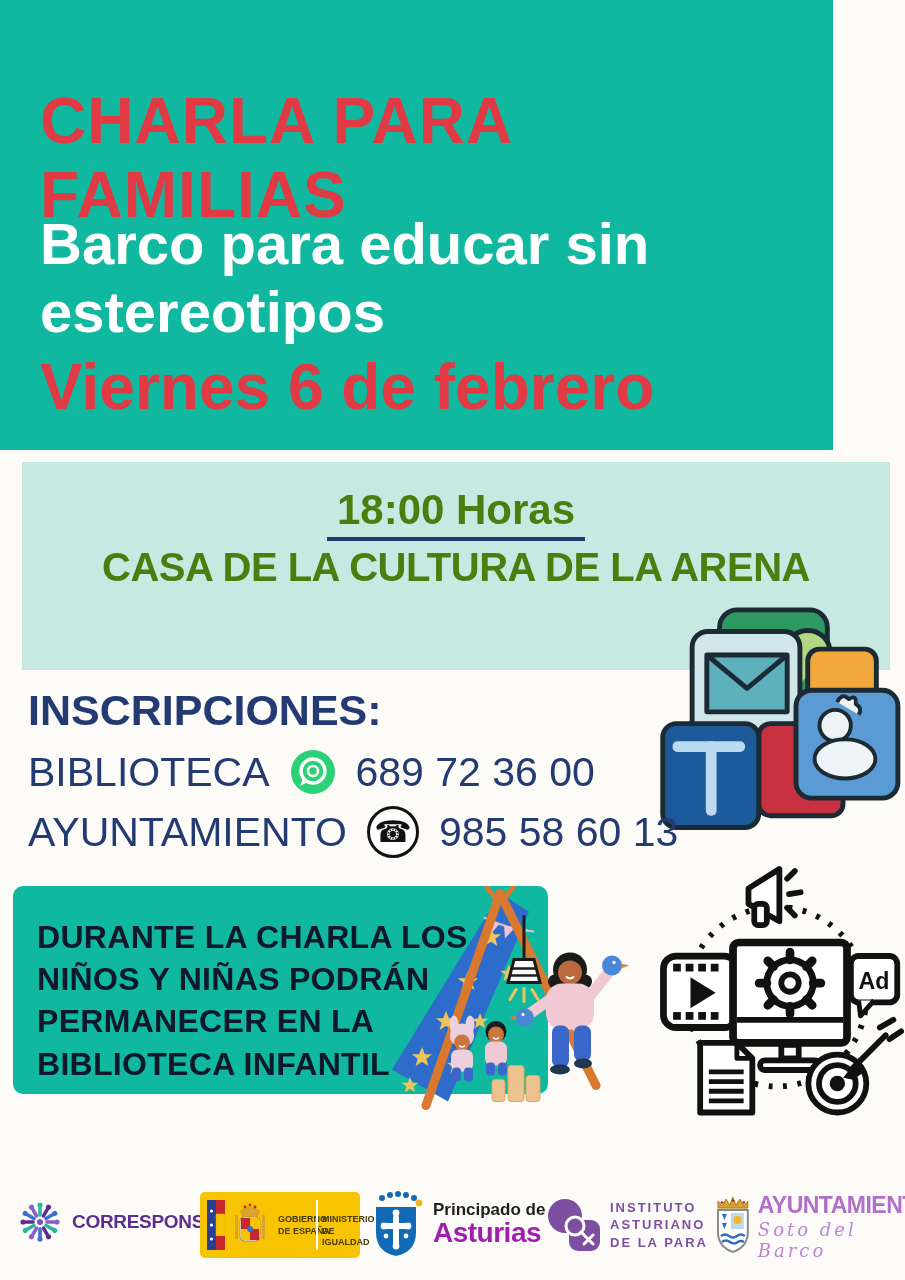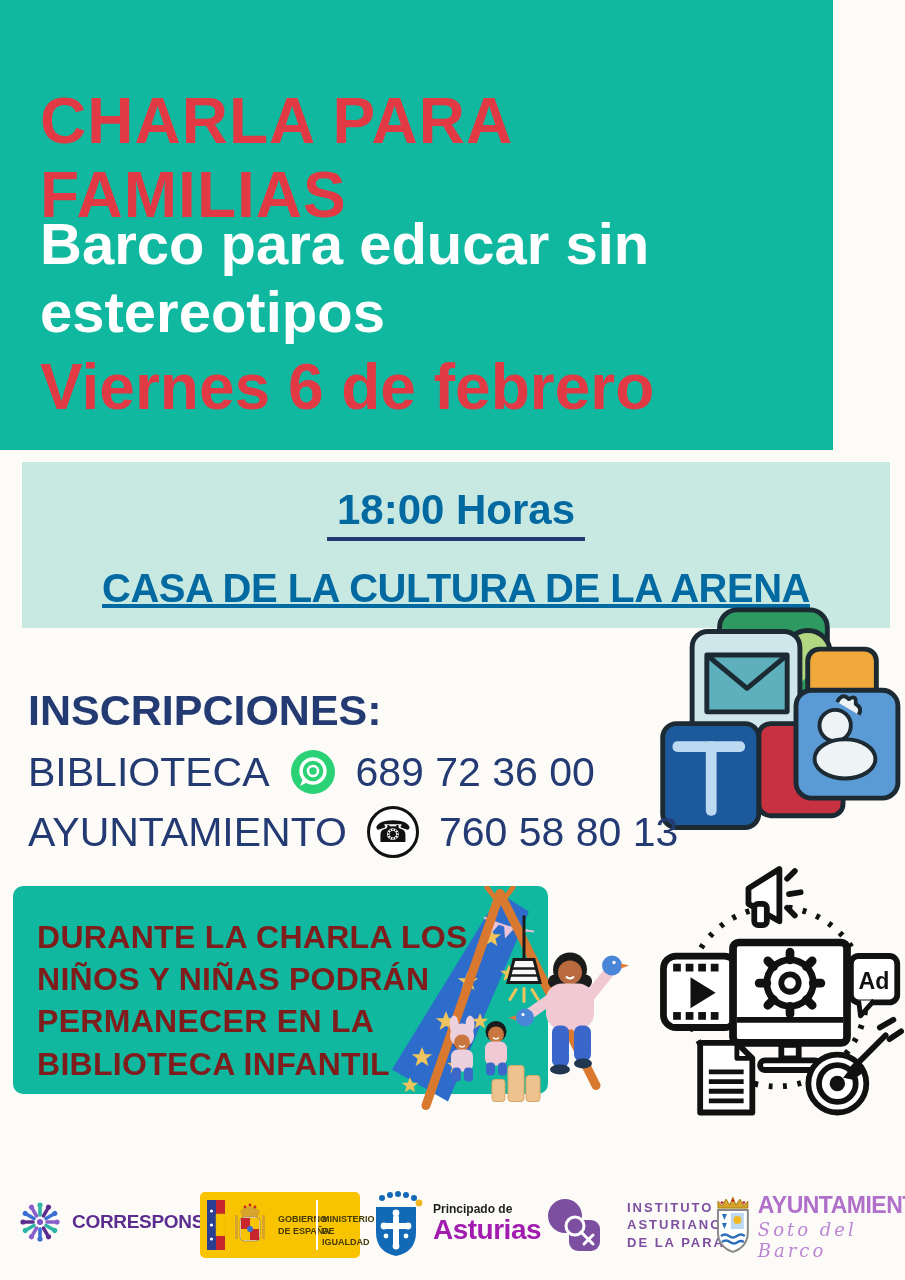--- a/index.html
+++ b/index.html
@@ -8,38 +8,38 @@
 
   
   .teal-header{position:absolute;left:0;top:0;width:833px;height:450px;background:#10b8a0;}
   .main-title{position:absolute;left:40px;top:84px;font-size:64px;font-weight:800;
               letter-spacing:1px;color:#e23a44;}
   .subtitle{position:absolute;left:40px;top:210px;font-size:58px;font-weight:800;
             line-height:1.17;color:#ffffff;}
   .event-date{position:absolute;left:40px;top:350px;font-size:64px;font-weight:800;color:#e23a44;}
 
   
-  .schedule-box{position:absolute;left:22px;top:462px;width:868px;height:166px;
-                background:#c7e9e2;text-align:center;color:#0369a1;text-decoration:underline;}
+  .schedule-box{position:absolute;left:22px;top:462px;width:868px;height:208px;
+                background:#c7e9e2;text-align:center;color:#4d7c0f;}
   .time-line{margin-top:24px;font-size:42px;font-weight:800;}
   .time-text{display:inline-block;border-bottom:4px solid #233a72;padding:0 10px 3px;}
-  .venue-line{margin-top:25px;font-size:40px;font-weight:800;letter-spacing:-0.5px;}
+  .venue-line{margin-top:4px;font-size:40px;font-weight:800;letter-spacing:-0.5px;}
 
   
   .inscriptions{position:absolute;left:28px;top:686px;color:#233a72;}
   .insc-heading{font-size:43px;font-weight:800;margin-bottom:10px;}
   .insc-row{display:flex;align-items:center;gap:20px;font-size:41px;font-weight:400;
             margin-top:6px;height:54px;}
   .wa-badge{display:inline-flex;width:46px;height:46px;}
   .tel-badge{display:inline-flex;align-items:center;justify-content:center;width:46px;height:46px;
              border:3px solid #111;border-radius:50%;background:#fff;font-size:30px;line-height:1;color:#111;}
 
   
   .notice-box{position:absolute;left:13px;top:886px;width:535px;height:208px;background:#10b8a0;
-              border-radius:10px;color:#7f1d1d;padding:30px 0 0 24px;box-sizing:border-box;}
+              border-radius:10px;color:#0f172a;padding:30px 0 0 24px;box-sizing:border-box;}
   .notice-box div{font-size:32px;font-weight:800;line-height:1.32;letter-spacing:0.3px;}
 
   
   .cards-illustration{position:absolute;left:640px;top:606px;width:262px;height:245px;}
   .tent-illustration{position:absolute;left:388px;top:886px;width:250px;height:228px;}
   .promo-illustration{position:absolute;left:648px;top:852px;width:256px;height:266px;}
 
   
   .footer{position:absolute;left:0;top:1180px;width:905px;height:100px;}
   .logo-corresponsables{position:absolute;left:16px;top:18px;display:flex;align-items:center;gap:8px;}
@@ -47,24 +47,24 @@
 
   .logo-gobierno{position:absolute;left:200px;top:12px;width:160px;height:66px;background:#f8c301;
                  border-radius:5px;}
   .gob-flag{position:absolute;left:2px;top:1px;}
   .gob-text{position:absolute;top:22px;font-size:9px;font-weight:bold;color:#453a06;line-height:1.3;}
   .gob-text.t1{left:78px;}
   .gob-divider{position:absolute;left:116px;top:8px;width:2px;height:50px;background:#ffffff;}
   .gob-text.t2{left:122px;}
 
   .logo-asturias{position:absolute;left:368px;top:10px;display:flex;align-items:center;gap:9px;}
-  .ast-text .l1{font-size:12px;font-weight:bold;color:#1e1e1c;line-height:1;}
+  .ast-text .l1{font-size:17px;font-weight:bold;color:#1e1e1c;line-height:1;}
   .ast-text .l2{font-size:28px;font-weight:800;color:#a21caf;line-height:1.05;letter-spacing:-0.5px;}
 
-  .logo-instituto{position:absolute;left:545px;top:16px;display:flex;align-items:center;gap:24px;}
+  .logo-instituto{position:absolute;left:545px;top:16px;display:flex;align-items:center;gap:7px;}
   .inst-text div{font-size:13px;font-weight:bold;letter-spacing:2px;color:#7d4fa0;line-height:1.35;}
 
   .logo-ayto{position:absolute;left:712px;top:14px;display:flex;align-items:flex-start;gap:4px;}
   .ayto-text .l1{font-size:23px;font-weight:800;color:#b06fc9;letter-spacing:-0.5px;line-height:1;
                  text-shadow:0 0 1px #fff;}
   .ayto-text .l2{font-family:"DejaVu Serif",serif;font-style:italic;font-size:18px;color:#bc85d4;
                  letter-spacing:3px;margin-top:2px;}
 </style>
 </head>
 <body>
@@ -123,21 +123,21 @@
           <circle cx="23" cy="22" r="5" fill="none" stroke="#ffffff" stroke-width="2.6"></circle>
           <path d="M13,30 L10,37 L18,33 Z" fill="#ffffff"></path>
         </svg>
       </span>
       <span>689 72 36 00</span>
     </div>
 
     <div class="insc-row">
       <span>AYUNTAMIENTO</span>
       <span class="tel-badge">☎</span>
-      <span>760 58 80 13</span>
+      <span>985 58 60 13</span>
     </div>
   </section>
 
   <section class="notice-box">
     <div>DURANTE LA CHARLA LOS</div>
     <div>NIÑOS Y NIÑAS PODRÁN</div>
     <div>PERMANECER EN LA</div>
     <div>BIBLIOTECA INFANTIL</div>
   </section>
 

